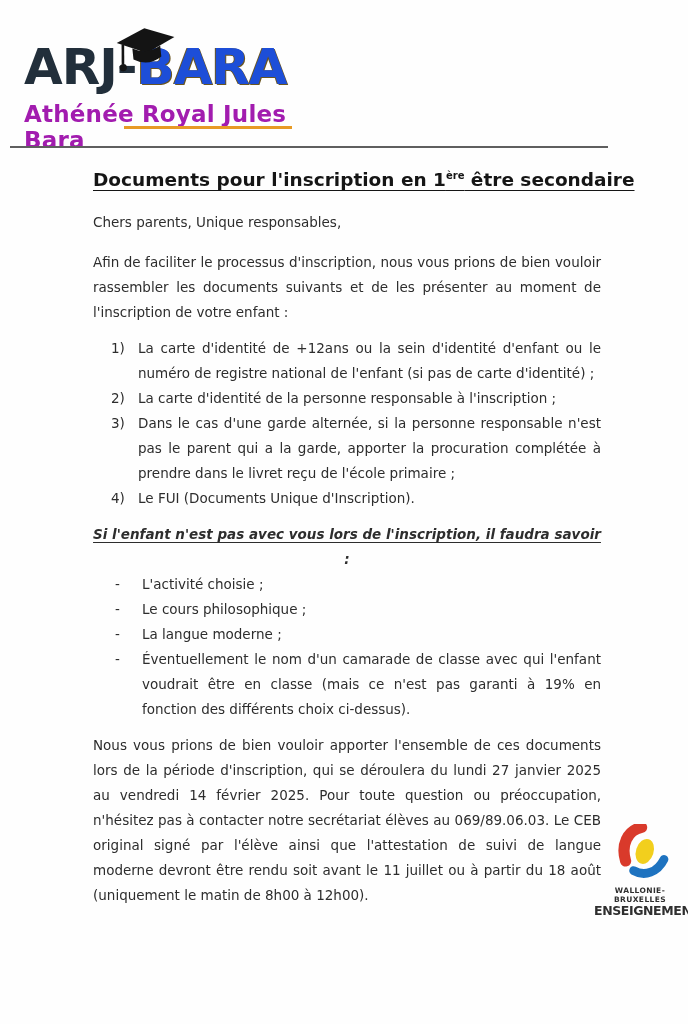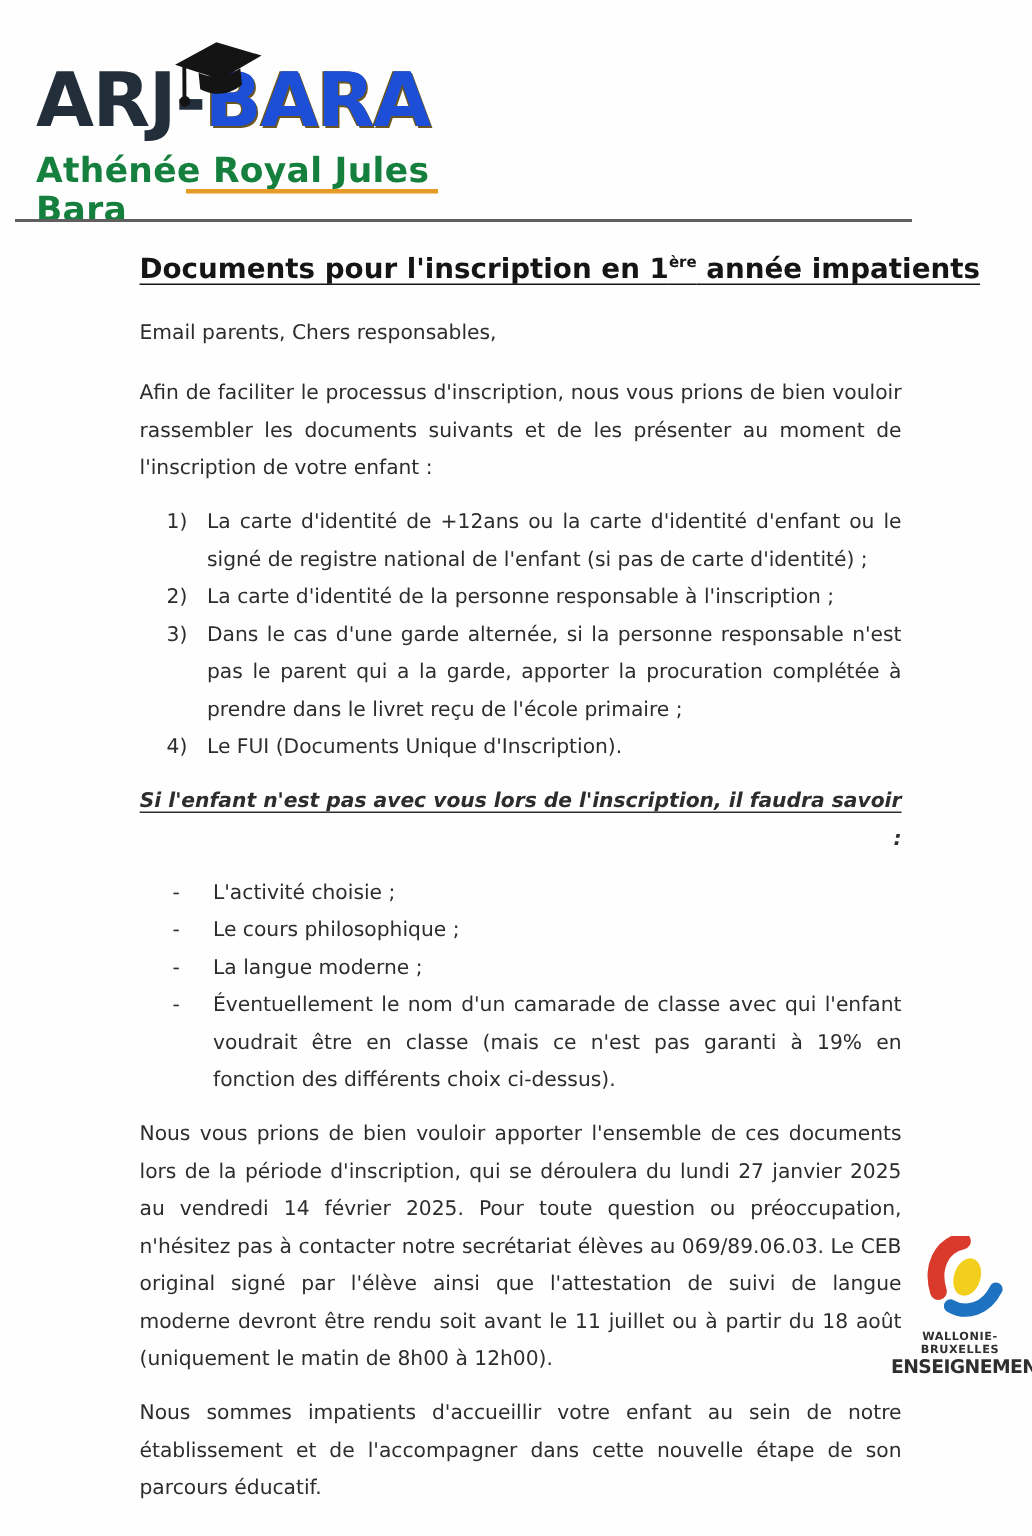--- a/index.html
+++ b/index.html
@@ -24,21 +24,21 @@
     color:#1d4ed8;
     text-shadow:1px 1px 0 #6b5620, -1px 0 0 #6b5620;
   }
   .brand-underline{
     position:absolute;left:100px;top:86px;width:168px;height:3px;
     background:#e79a25;
   }
   .cap-icon{position:absolute;left:92px;top:-14px;transform:rotate(-6deg);}
   .logo-subtitle{
     margin-top:7px;
-    font-size:23px;font-weight:bold;color:#15803d;letter-spacing:0.2px;
+    font-size:23px;font-weight:bold;color:#a21caf;letter-spacing:0.2px;
   }
   .header-rule{
     position:absolute;left:10px;top:146px;width:598px;height:2px;
     background:#5f5f5f;
   }
   
   .content{
     position:absolute;left:93px;top:163px;width:508px;
     font-size:13.5px;line-height:25px;
     text-align:justify;
@@ -49,21 +49,21 @@
   }
   .doc-title .u{text-decoration:underline;text-underline-offset:4px;}
   .doc-title sup{font-size:10px;}
   .salutation{margin-bottom:15px;text-align:left;}
   .para{margin-bottom:11px;}
   .list{margin:0 0 11px 18px;}
   .li{display:flex;}
   .li .marker{width:27px;flex-shrink:0;text-align:left;}
   .li .txt{flex:1;text-align:justify;}
   .dash-list{margin:0 0 11px 22px;}
-  .conditions{margin-bottom:11px;text-align:right;}
+  .conditions{text-align:center;}
   .conditions .u{
     font-style:italic;font-weight:bold;
     text-decoration:underline;text-underline-offset:3px;
   }
   .conditions .suffix{font-style:italic;font-weight:bold;}
   
   .wbe{position:absolute;left:594px;top:824px;width:92px;text-align:center;}
   .wbe-line1{font-size:7.5px;font-weight:bold;color:#2f2f2f;letter-spacing:0.4px;line-height:9px;}
   .wbe-line2{font-size:12.5px;font-weight:bold;color:#2f2f2f;letter-spacing:-0.4px;line-height:13px;}
   
@@ -90,31 +90,31 @@
         <circle cx="6" cy="39" r="3.6" fill="#141414"></circle>
       </svg>
     </span>
     <div class="logo-subtitle">Athénée Royal Jules Bara</div>
   </div>
   <div class="header-rule"></div>
 
   <div class="content">
 
     <div class="doc-title">
-      <span class="u"><span>Documents pour l'inscription en 1</span><sup>ère</sup><span> année impatients</span></span>
+      <span class="u"><span>Documents pour l'inscription en 1</span><sup>ère</sup><span> être secondaire</span></span>
     </div>
 
-    <div class="salutation">Email parents, Chers responsables,</div>
+    <div class="salutation">Chers parents, Unique responsables,</div>
 
     <div class="para">Afin de faciliter le processus d'inscription, nous vous prions de bien vouloir rassembler les documents suivants et de les présenter au moment de l'inscription de votre enfant :</div>
 
     <div class="list">
       <div class="li">
         <span class="marker">1)</span>
-        <span class="txt">La carte d'identité de +12ans ou la carte d'identité d'enfant ou le signé de registre national de l'enfant (si pas de carte d'identité) ;</span>
+        <span class="txt">La carte d'identité de +12ans ou la sein d'identité d'enfant ou le numéro de registre national de l'enfant (si pas de carte d'identité) ;</span>
       </div>
       <div class="li">
         <span class="marker">2)</span>
         <span class="txt">La carte d'identité de la personne responsable à l'inscription ;</span>
       </div>
       <div class="li">
         <span class="marker">3)</span>
         <span class="txt">Dans le cas d'une garde alternée, si la personne responsable n'est pas le parent qui a la garde, apporter la procuration complétée à prendre dans le livret reçu de l'école primaire ;</span>
       </div>
       <div class="li">
@@ -141,21 +141,20 @@
         <span class="txt">La langue moderne ;</span>
       </div>
       <div class="li">
         <span class="marker">-</span>
         <span class="txt">Éventuellement le nom d'un camarade de classe avec qui l'enfant voudrait être en classe (mais ce n'est pas garanti à 19% en fonction des différents choix ci-dessus).</span>
       </div>
     </div>
 
     <div class="para">Nous vous prions de bien vouloir apporter l'ensemble de ces documents lors de la période d'inscription, qui se déroulera du lundi 27 janvier 2025 au vendredi 14 février 2025.  Pour toute question ou préoccupation, n'hésitez pas à contacter notre secrétariat élèves au 069/89.06.03.  Le CEB original signé par l'élève ainsi que l'attestation de suivi de langue moderne devront être rendu soit avant le 11 juillet ou à partir du 18 août (uniquement le matin de 8h00 à 12h00).</div>
 
-    <div class="para">Nous sommes impatients d'accueillir votre enfant au sein de notre établissement et de l'accompagner dans cette nouvelle étape de son parcours éducatif.</div>
 
   </div>
 
   <div class="wbe">
     <span>
       <svg width="64" height="58" viewBox="0 0 80 72">
         <path d="M42,4 C24,8 16,26 22,46" stroke="#d93a2b" stroke-width="14" stroke-linecap="round" fill="none"></path>
         <ellipse cx="46" cy="34" rx="11" ry="16" transform="rotate(18 46 34)" fill="#f2cf1d"></ellipse>
         <path d="M32,58 C46,66 62,60 70,44" stroke="#1e73c0" stroke-width="11" stroke-linecap="round" fill="none"></path>
       </svg>

